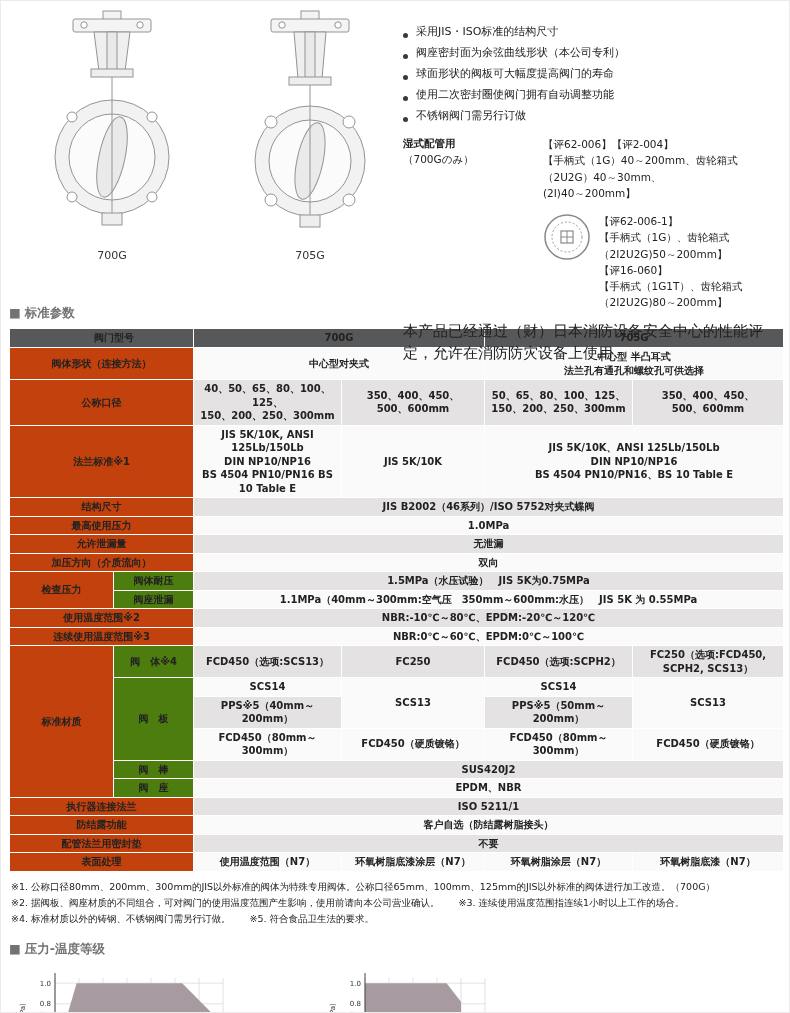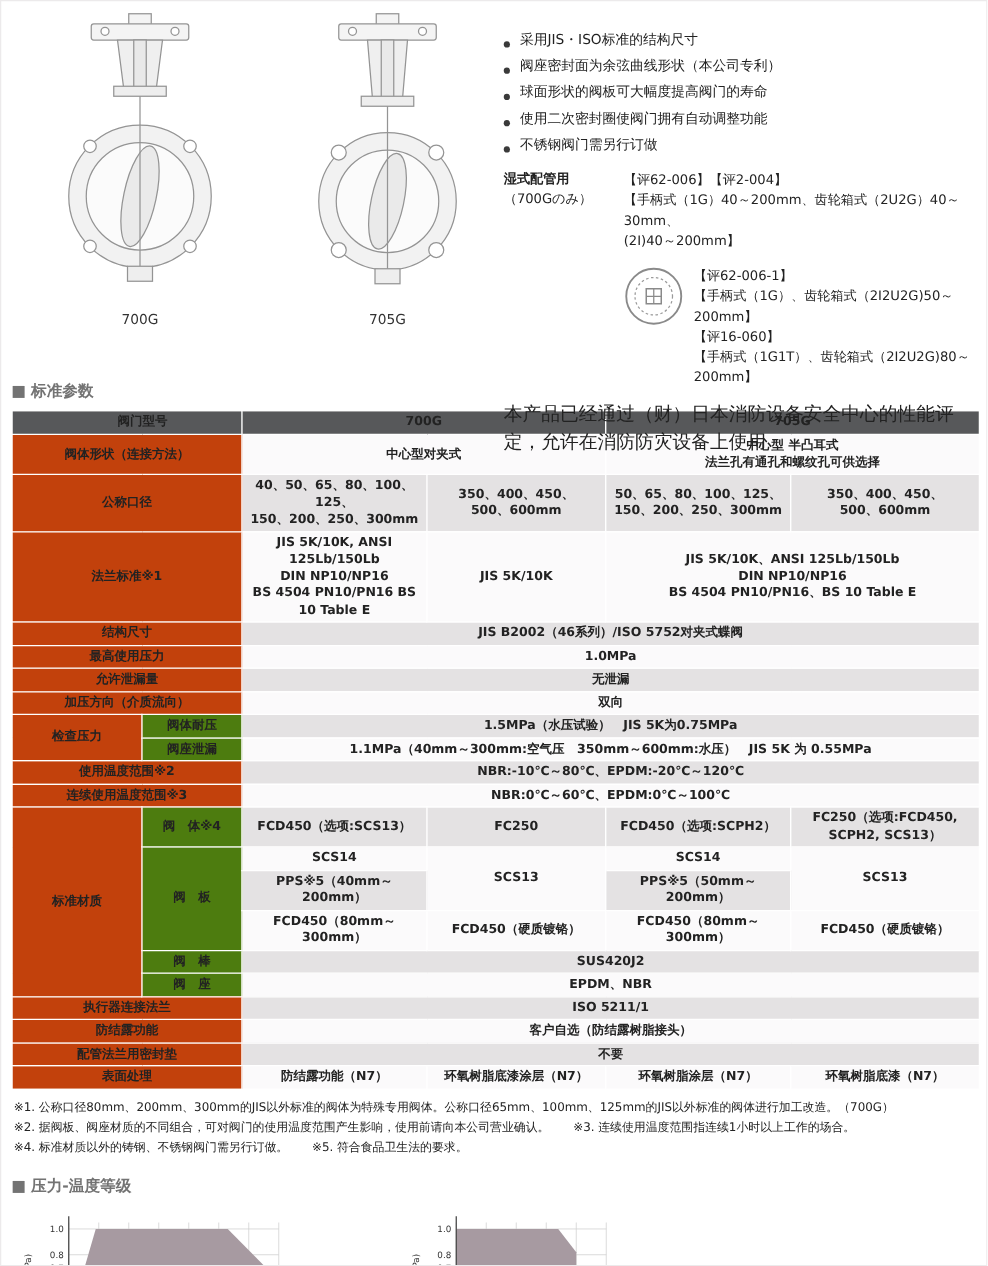--- a/index.html
+++ b/index.html
@@ -12,21 +12,21 @@
   .valve-figs { position:absolute; left:36px; top:8px; display:flex; gap:48px; }
   .fig { text-align:center; }
   .fig svg { display:block; }
   .fig-caption { font-size:11px; color:#333; margin-top:2px; }
 
   .right-col { position:absolute; left:402px; top:20px; width:380px; }
   .features { list-style:none; }
   .features li { display:flex; align-items:center; font-size:11px; line-height:21px; color:#222; }
   .dot { width:5px; height:5px; border-radius:50%; background:#3a3a3a; margin:8px 8px 0 0; flex:none; }
 
-  .wet { display:flex; margin-top:10px; font-size:10.5px; }
+  .wet { display:flex; margin-top:10px; font-size:10.5px;gap:44px; }
   .wet-label { width:96px; flex:none; line-height:1.5; }
   .wet-label .t1 { font-weight:bold; }
   .wet-lines { flex:1; line-height:1.55; }
   .badge-row { display:flex; align-items:flex-start; margin-top:12px; }
   .badge { flex:none; margin-right:8px; }
   .note { font-size:15px; line-height:1.5; margin-top:9px; width:380px; }
 
   
   .sec-h { font-size:12.5px; font-weight:bold; margin:4px 0 6px 8px; color:#737373; }
   .sec-h .sq { margin-right:4px; }
@@ -280,21 +280,21 @@
       <tr>
         <td class="lab" colspan="2">防结露功能</td>
         <td class="w" colspan="4">客户自选（防结露树脂接头）</td>
       </tr>
       <tr>
         <td class="lab" colspan="2">配管法兰用密封垫</td>
         <td class="g" colspan="4">不要</td>
       </tr>
       <tr>
         <td class="lab" colspan="2">表面处理</td>
-        <td class="w">防结露功能（N7）</td>
+        <td class="w">使用温度范围（N7）</td>
         <td class="w">环氧树脂底漆涂层（N7）</td>
         <td class="w">环氧树脂涂层（N7）</td>
         <td class="w">环氧树脂底漆（N7）</td>
       </tr>
     </tbody>
   </table>
 
   <div class="foot">
     <div>※1. 公称口径80mm、200mm、300mm的JIS以外标准的阀体为特殊专用阀体。公称口径65mm、100mm、125mm的JIS以外标准的阀体进行加工改造。（700G）</div>
     <div>※2. 据阀板、阀座材质的不同组合，可对阀门的使用温度范围产生影响，使用前请向本公司营业确认。　　※3. 连续使用温度范围指连续1小时以上工作的场合。</div>

